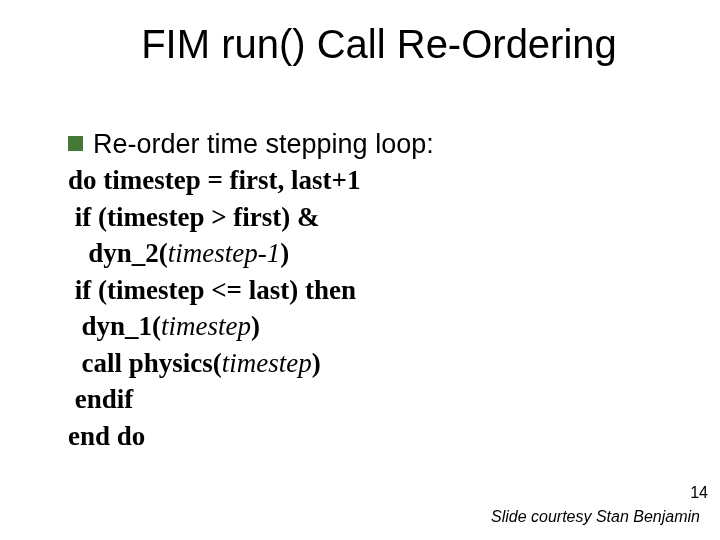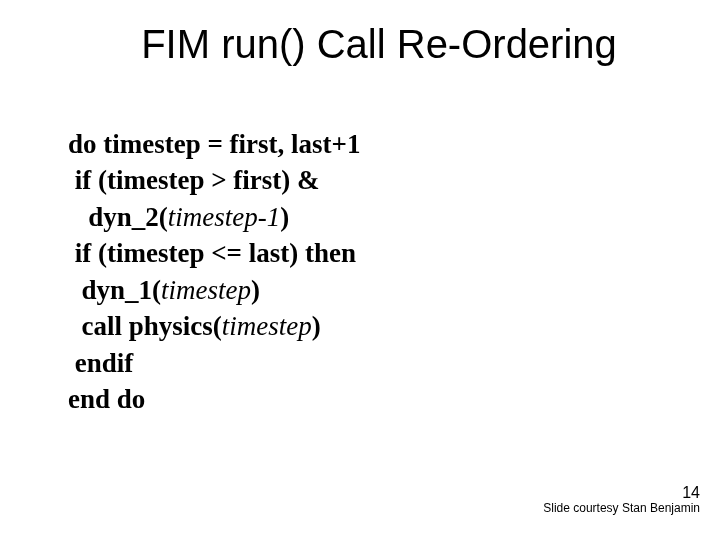--- a/index.html
+++ b/index.html
@@ -58,40 +58,45 @@
     font-size: 27px;
     line-height: 1.35;
     white-space: pre;
   }
   .code-block .arg {
     font-style: italic;
     font-weight: normal;
   }
   .page-num {
     position: absolute;
-    right: 20px;
+    right: 12px;
     bottom: 38px;
     font-size: 16px;
     margin-left: 44px;
   }
   .credit {
     position: absolute;
     right: 20px;
-    bottom: 25px;
-    font-size: 12px;
+    bottom: 14px;
+    font-size: 16px;
+    font-style: italic;
   }
 </style>
 </head>
 <body>
 
 <div class="slide">
 
   <div class="title">FIM run() Call Re-Ordering</div>
 
   <div class="body">
+    <div class="bullet-row">
+      <div class="bullet-box"></div>
+      <div class="bullet-text">Re-order time stepping loop:</div>
+    </div>
 
     <div class="code-block"><span>do timestep = first, last+1</span>
 <span> if (timestep &gt; first) &amp;</span>
 <span>   dyn_2(</span><span class="arg">timestep-1</span><span>)</span>
 <span> if (timestep &lt;= last) then</span>
 <span>  dyn_1(</span><span class="arg">timestep</span><span>)</span>
 <span>  call physics(</span><span class="arg">timestep</span><span>)</span>
 <span> endif</span>
 <span>end do</span></div>
   </div>

